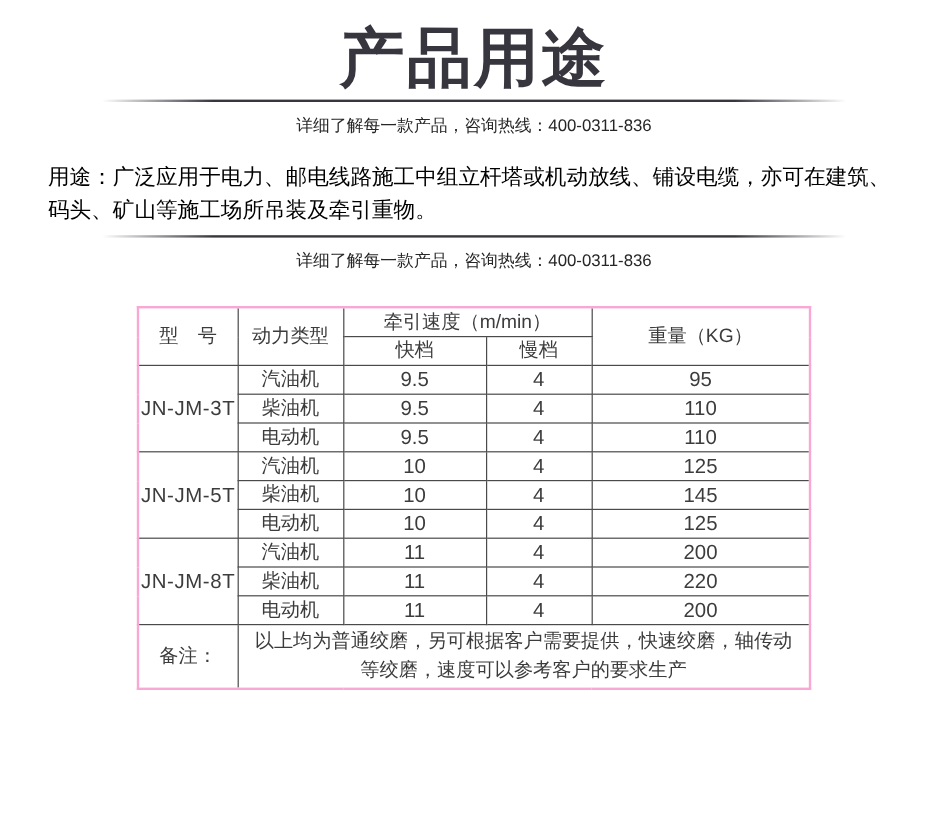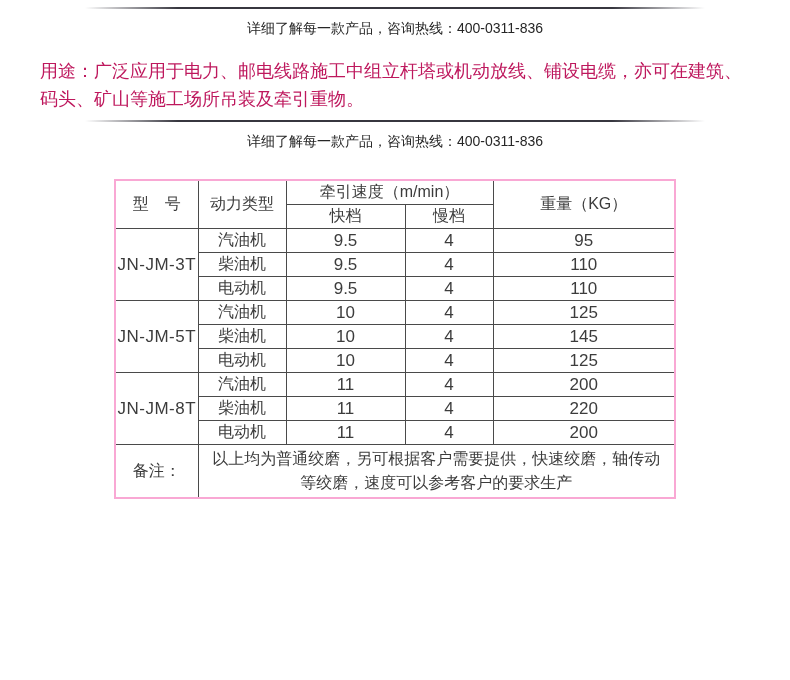--- a/index.html
+++ b/index.html
@@ -33,21 +33,21 @@
     text-align:center;
     font-size:14px;
     color:#262626;
     margin-top:9px;
     line-height:20px;
   }
   .usage-paragraph {
     margin:19px 38px 0 40px;
     font-size:18px;
     line-height:28px;
-    color:#be185d;
+    color:#000000;
     text-align:left;
   }
   table.spec-table {
     margin:28px auto 0 auto;
     border-collapse:collapse;
     border:2px solid #f9a8d4;
     table-layout:fixed;
     width:560px;
   }
   table.spec-table td {
@@ -66,20 +66,21 @@
   .col-model  { width:83px; }
   .col-power  { width:88px; }
   .col-fast   { width:119px; }
   .col-slow   { width:88px; }
   .col-weight { width:182px; }
 </style>
 </head>
 <body>
 
 <div>
+  <div class="section-title title-usage">产品用途</div>
   <div class="divider"></div>
   <div class="subtitle">详细了解每一款产品，咨询热线：400-0311-836</div>
   <div class="usage-paragraph">用途：广泛应用于电力、邮电线路施工中组立杆塔或机动放线、铺设电缆，亦可在建筑、码头、矿山等施工场所吊装及牵引重物。</div>
 </div>
 
 <div>
   <div class="divider"></div>
   <div class="subtitle">详细了解每一款产品，咨询热线：400-0311-836</div>
 
   <table class="spec-table">

